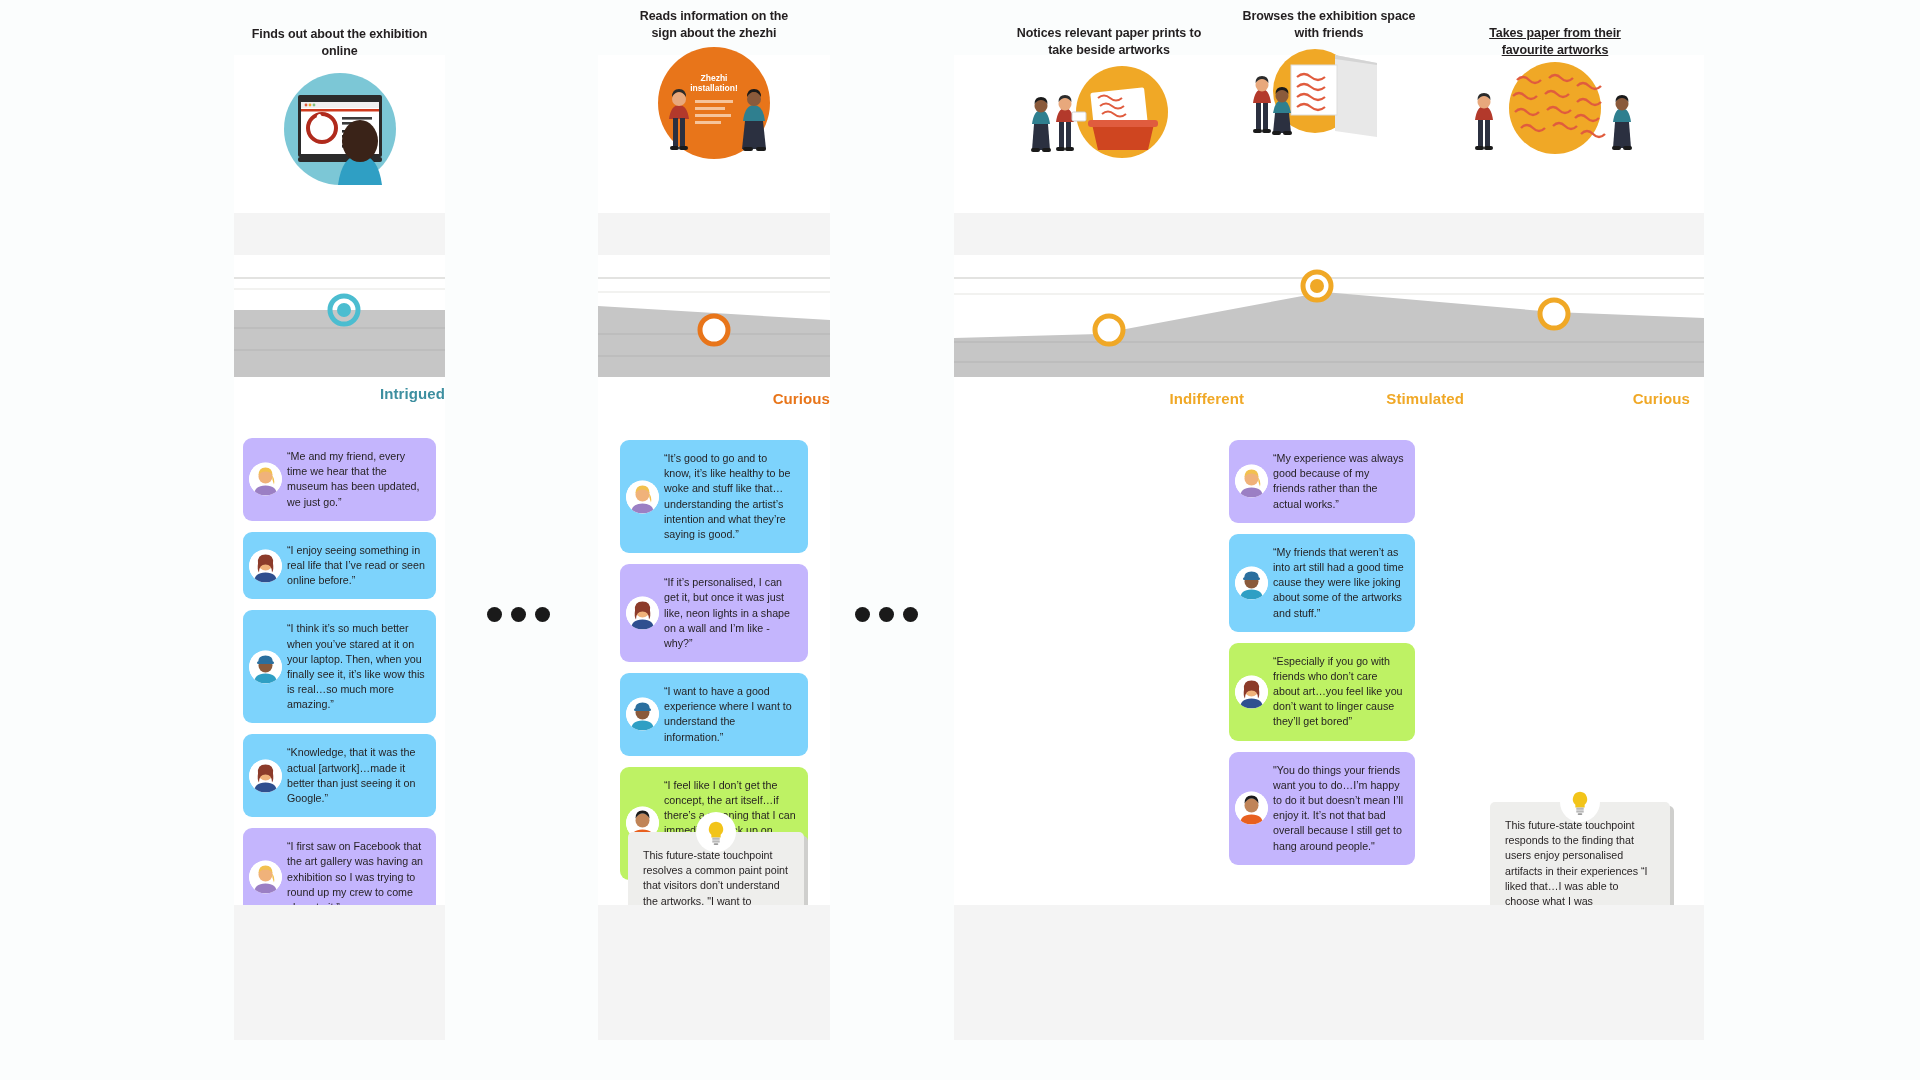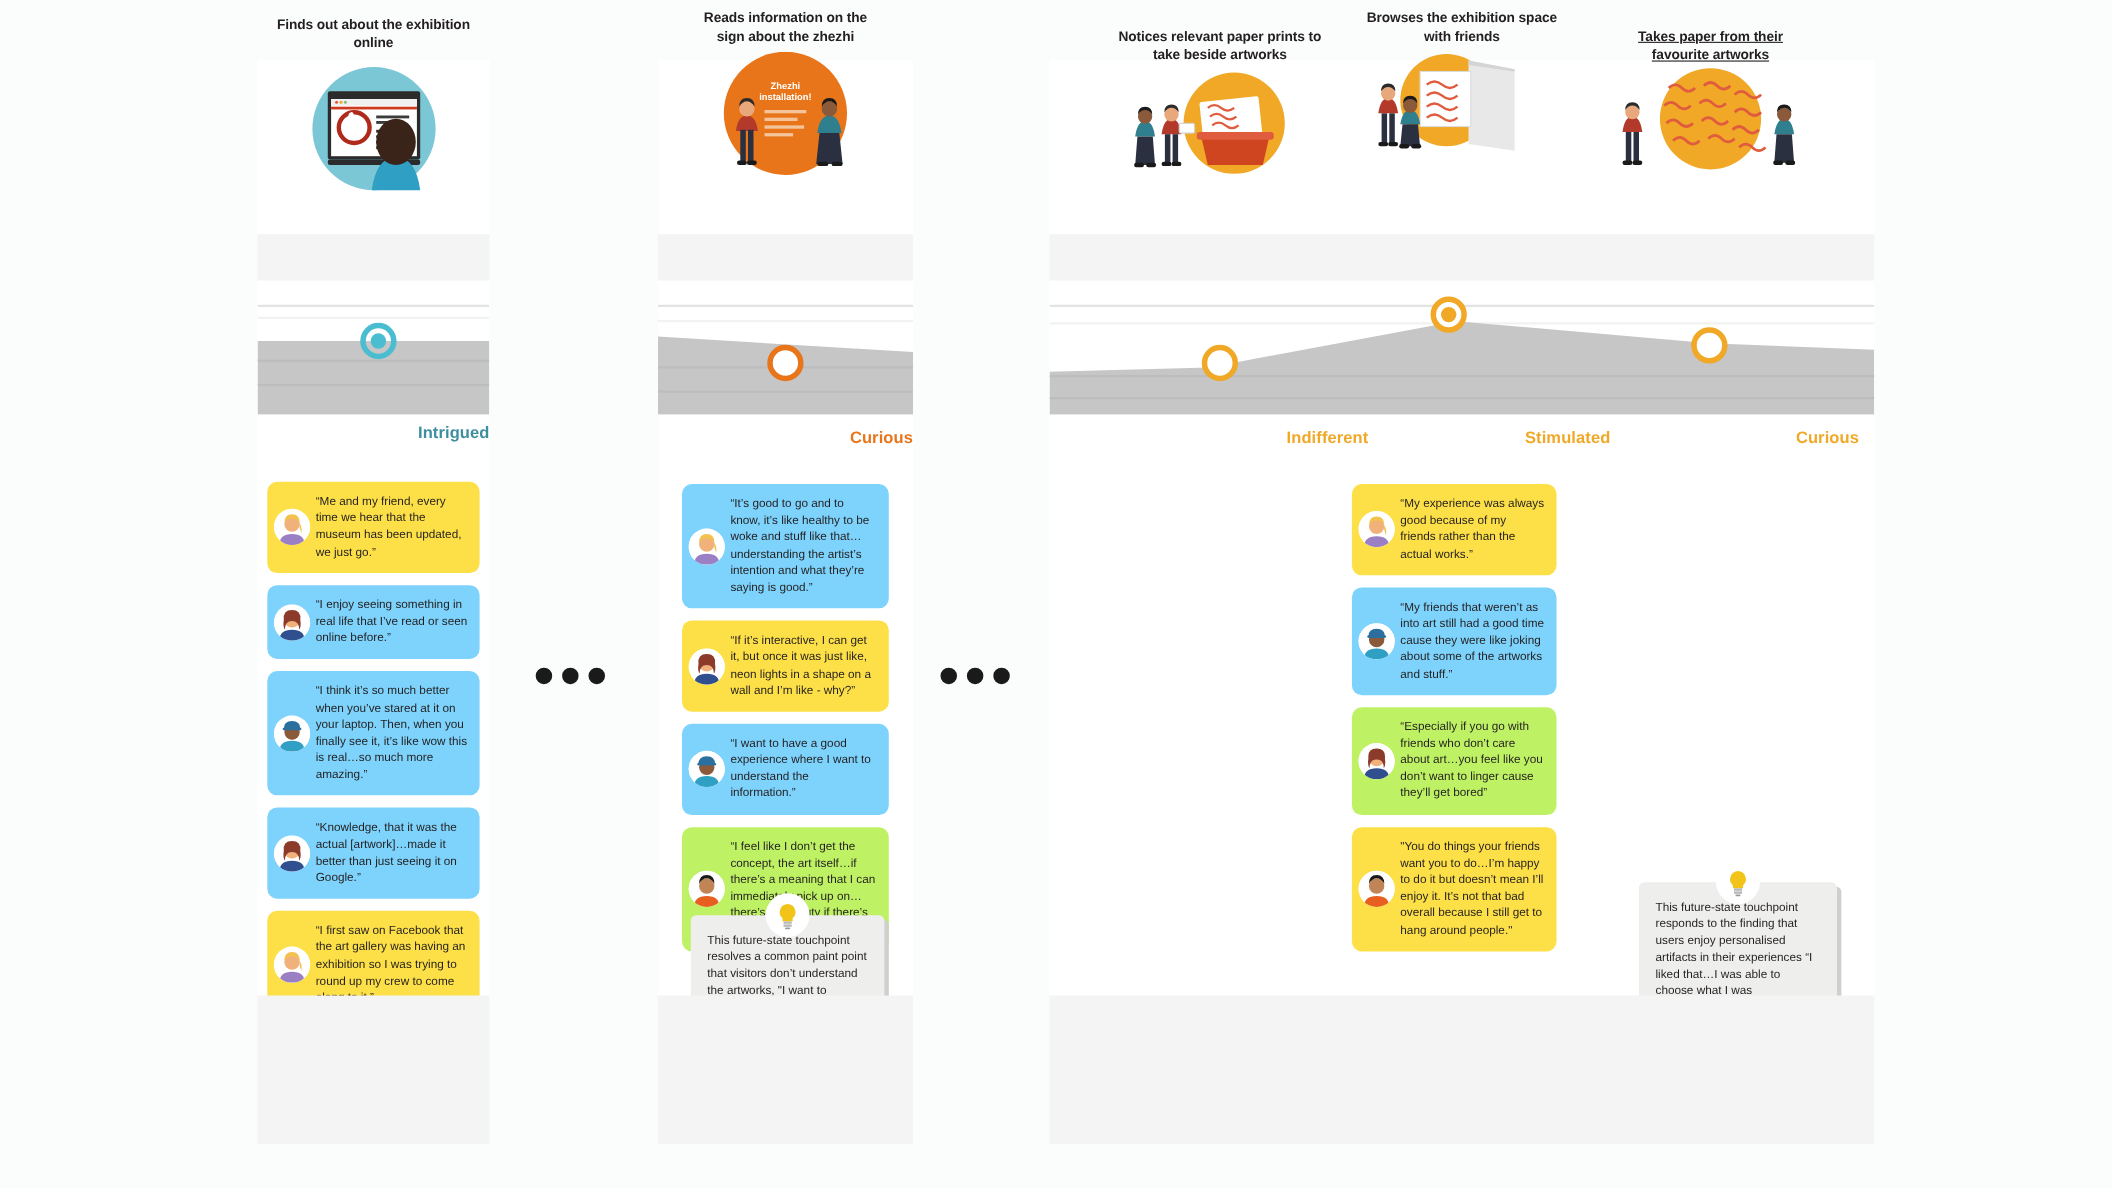--- a/index.html
+++ b/index.html
@@ -55,21 +55,21 @@
   
   .col { position: absolute; }
   .quote {
     position: relative;
     border-radius: 9px;
     padding: 11px 11px 11px 44px;
     margin-bottom: 11px;
     min-height: 46px;
     display: flex; align-items: center;
   }
-  .quote.neutral  { background: #fde047; }
+  .quote.neutral  { background: #c4b5fd; }
   .quote.positive { background: #7dd3fc; }
   .quote.negative { background: #bef264; }
   .quote-text {
     font-size: 10.7px; line-height: 1.42; color: #231f20;
   }
   .avatar {
     position: absolute; left: 6px; top: 50%;
     transform: translateY(-50%);
     width: 33px; height: 33px; border-radius: 50%;
     background: #ffffff;
@@ -115,21 +115,21 @@
 </head>
 <body>
 
 <div class="board">
 
   <div class="panel" id="panel-1"></div>
   <div class="panel" id="panel-2"></div>
   <div class="panel" id="panel-3"></div>
 
   <div class="stage-head" style="left:234px; width:211px;">
-    <div class="stage-title" style="padding:14px 16px 0 16px;">Finds out about the exhibition online</div>
+    <div class="stage-title" style="padding:26px 16px 0 16px;">Finds out about the exhibition online</div>
     <div class="stage-art" style="width:120px;height:120px;margin-top:10px;">
       <svg viewBox="0 0 120 120" width="120" height="120">
         <circle cx="60" cy="60" r="56" fill="#7cc7d6"></circle>
         <rect x="18" y="26" width="84" height="62" rx="2" fill="#2b2b2b"></rect>
         <rect x="21" y="33" width="78" height="52" fill="#ffffff"></rect>
         <rect x="21" y="33" width="78" height="6" fill="#f0f0f0"></rect>
         <circle cx="26" cy="36" r="1.4" fill="#e05c3e"></circle>
         <circle cx="30" cy="36" r="1.4" fill="#f0a826"></circle>
         <circle cx="34" cy="36" r="1.4" fill="#82c183"></circle>
         <rect x="21" y="40" width="78" height="2.5" fill="#cf3a1e"></rect>
@@ -299,21 +299,21 @@
     </div>
     <div class="quote neutral">
       <span class="avatar">
         <svg viewBox="0 0 33 33">
             <circle cx="16.5" cy="16.5" r="16.5" fill="#fff"></circle>
             <path d="M5 33 q0-10 11.5-10 T28 33z" fill="#2f4f8f"></path>
             <circle cx="16.5" cy="14" r="7" fill="#f0b27a"></circle>
             <path d="M9 14 q-1-9 7.5-9 T24 14 q1 6-1 9 q0-8-6.5-8 T10 23 q-2-3-1-9z" fill="#8c3b2a"></path>
           </svg>
       </span>
-      <span class="quote-text">“If it’s interactive, I can get it, but once it was just like, neon lights in a shape on a wall and I’m like - why?”</span>
+      <span class="quote-text">“If it’s personalised, I can get it, but once it was just like, neon lights in a shape on a wall and I’m like - why?”</span>
     </div>
     <div class="quote positive">
       <span class="avatar">
         <svg viewBox="0 0 33 33">
             <circle cx="16.5" cy="16.5" r="16.5" fill="#fff"></circle>
             <path d="M5 33 q0-10 11.5-10 T28 33z" fill="#2f9fc4"></path>
             <circle cx="16.5" cy="15" r="7" fill="#8a5a3b"></circle>
             <path d="M9 12 q0-7 7.5-7 T24 12 z" fill="#2b6f9e"></path>
             <rect x="8" y="11" width="17" height="2.4" rx="1.2" fill="#2b6f9e"></rect>
           </svg>

